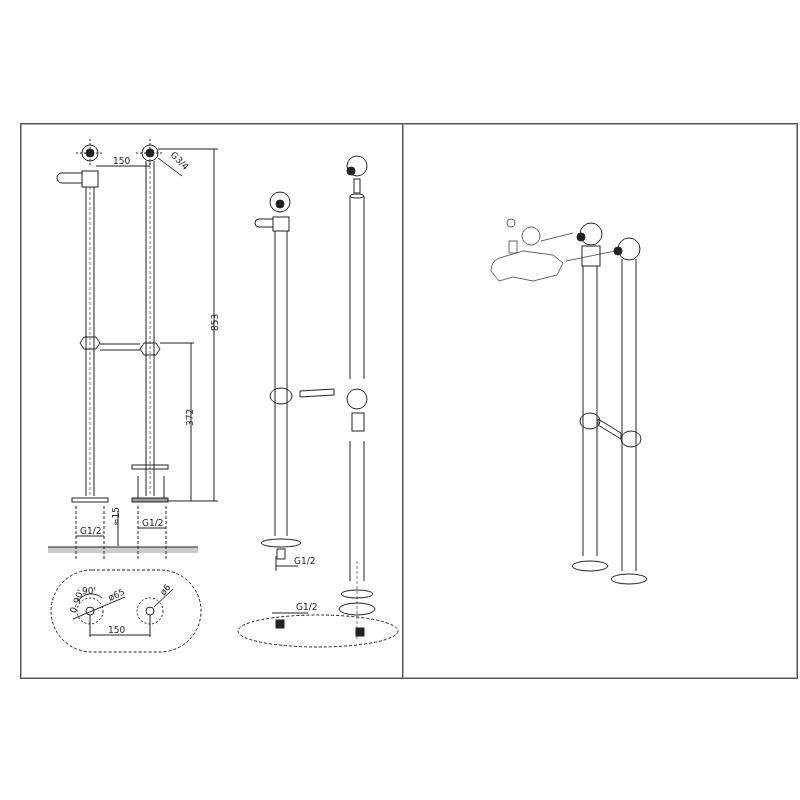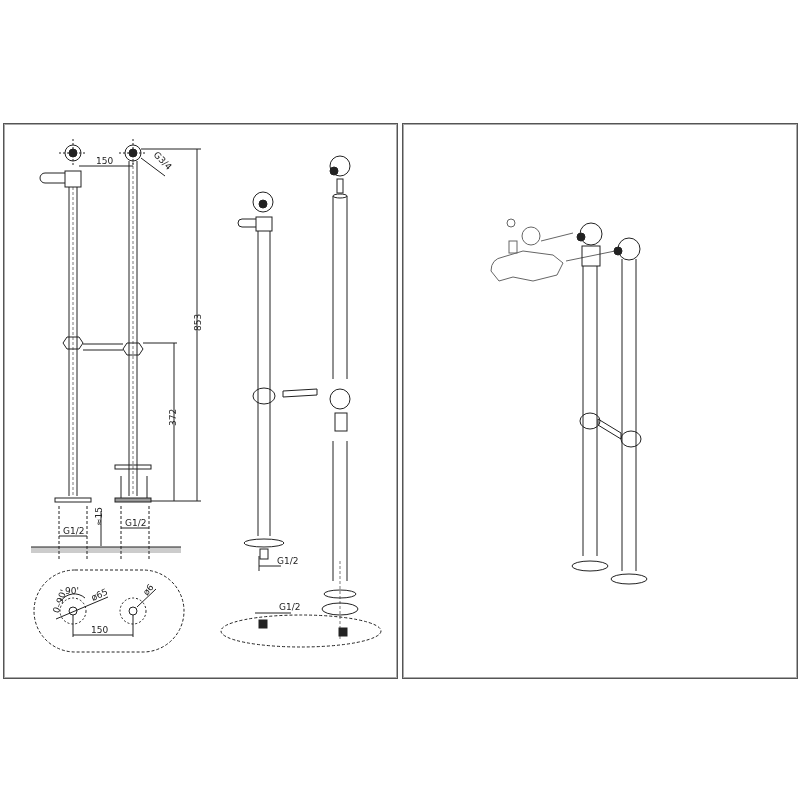--- a/index.html
+++ b/index.html
@@ -1,18 +1,18 @@
 <!DOCTYPE html>
 <html><head>
 <meta charset="utf-8">
 <style>
   html,body{margin:0;padding:0;background:#ffffff;}
   body{width:800px;height:800px;position:relative;overflow:hidden;font-family:"DejaVu Sans",sans-serif;}
   .panel{position:absolute;border:1px solid #555;box-shadow:0 0 0 1px #aaa inset;background:#fff;}
-  #left{left:3px;top:123px;width:393px;height:554px;text-align:right;}
+  #left{left:20px;top:123px;width:393px;height:554px;text-align:right;}
   #right{left:402px;top:123px;width:394px;height:554px;}
   svg{position:absolute;left:0;top:0;}
   .lbl{font-family:"DejaVu Sans",sans-serif;font-size:9px;fill:#222;}
 </style>
 </head>
 <body>
 
 <div id="left" class="panel">
   <svg width="393" height="554" viewBox="3 123 393 554">
     <g stroke="#222" fill="none" stroke-width="1">

